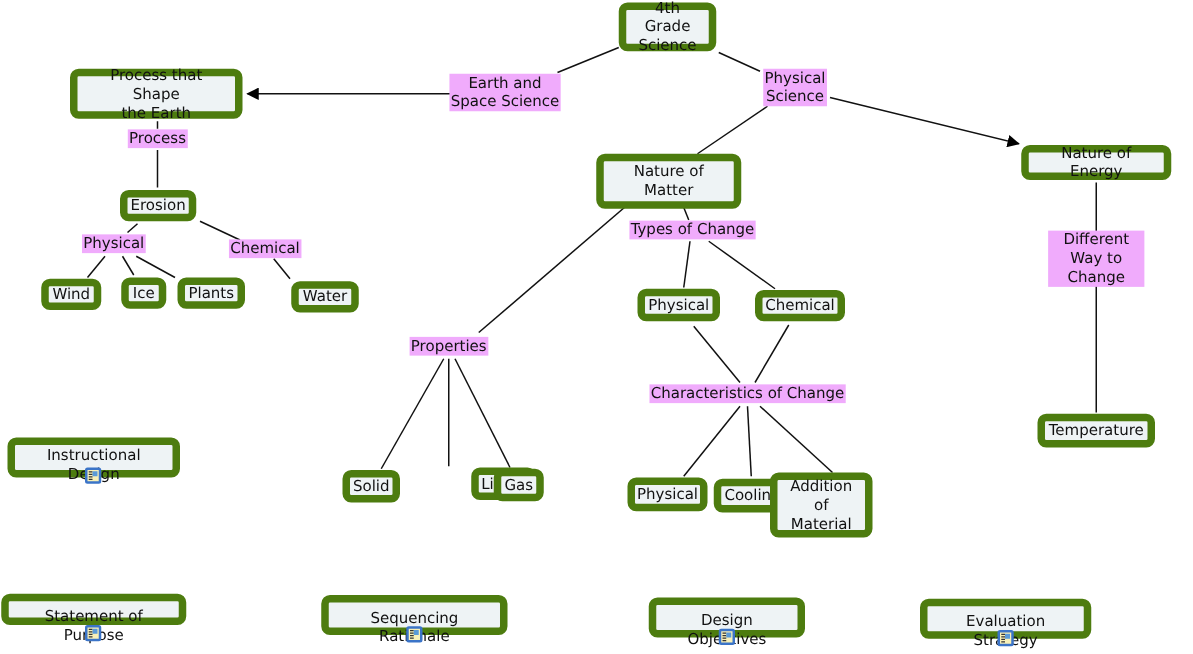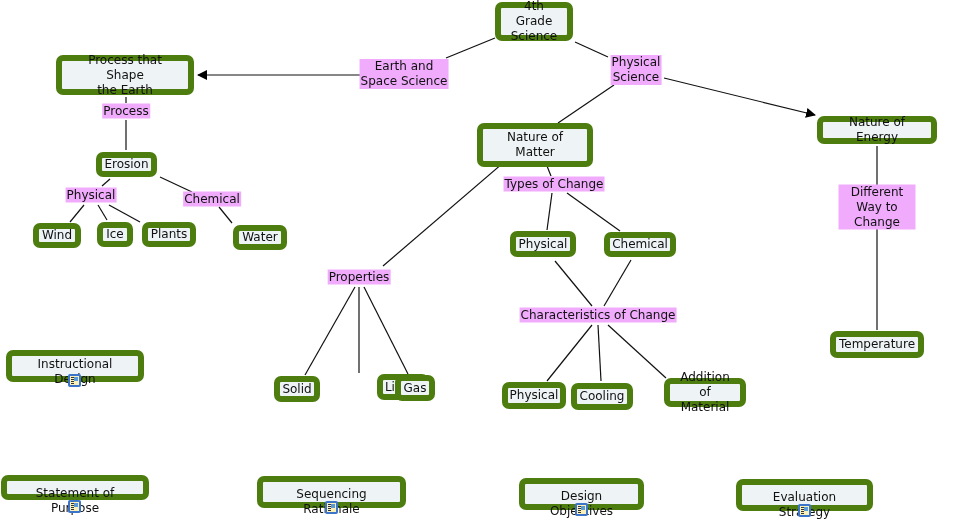--- a/index.html
+++ b/index.html
@@ -81,21 +81,21 @@
 <div class="node" style="left:142px;top:222px;width:54px;height:25px;">Plants</div>
 <div class="node" style="left:233px;top:225px;width:54px;height:25px;">Water</div>
 <div class="node" style="left:477px;top:123px;width:116px;height:44px;">Nature of Matter</div>
 <div class="node" style="left:510px;top:231px;width:66px;height:26px;">Physical</div>
 <div class="node" style="left:604px;top:232px;width:72px;height:25px;">Chemical</div>
 <div class="node" style="left:274px;top:376px;width:46px;height:26px;">Solid</div>
 <div class="node" style="left:333px;top:374px;width:52px;height:26px;margin-left:44px;">Liquid</div>
 <div class="node" style="left:395px;top:375px;width:40px;height:26px;">Gas</div>
 <div class="node" style="left:502px;top:382px;width:64px;height:27px;">Physical</div>
 <div class="node" style="left:571px;top:383px;width:62px;height:27px;">Cooling</div>
-<div class="node" style="left:664px;top:378px;width:82px;height:29px;">Addition of
+<div class="node" style="left:616px;top:378px;width:82px;height:52px;">Addition of
 Material</div>
 <div class="node" style="left:817px;top:116px;width:120px;height:28px;">Nature of Energy</div>
 <div class="node" style="left:830px;top:331px;width:94px;height:27px;">Temperature</div>
 
 <div class="node" style="left:6px;top:350px;width:138px;height:32px;align-items:flex-start;padding-top:1px;">Instructional Design</div>
 <div class="doc-icon" style="left:68px;top:374px;"></div>
 
 <div class="node" style="left:1px;top:475px;width:148px;height:25px;align-items:flex-start;padding-top:5px;">Statement of Purpose</div>
 <div class="doc-icon" style="left:68px;top:500px;"></div>
 

